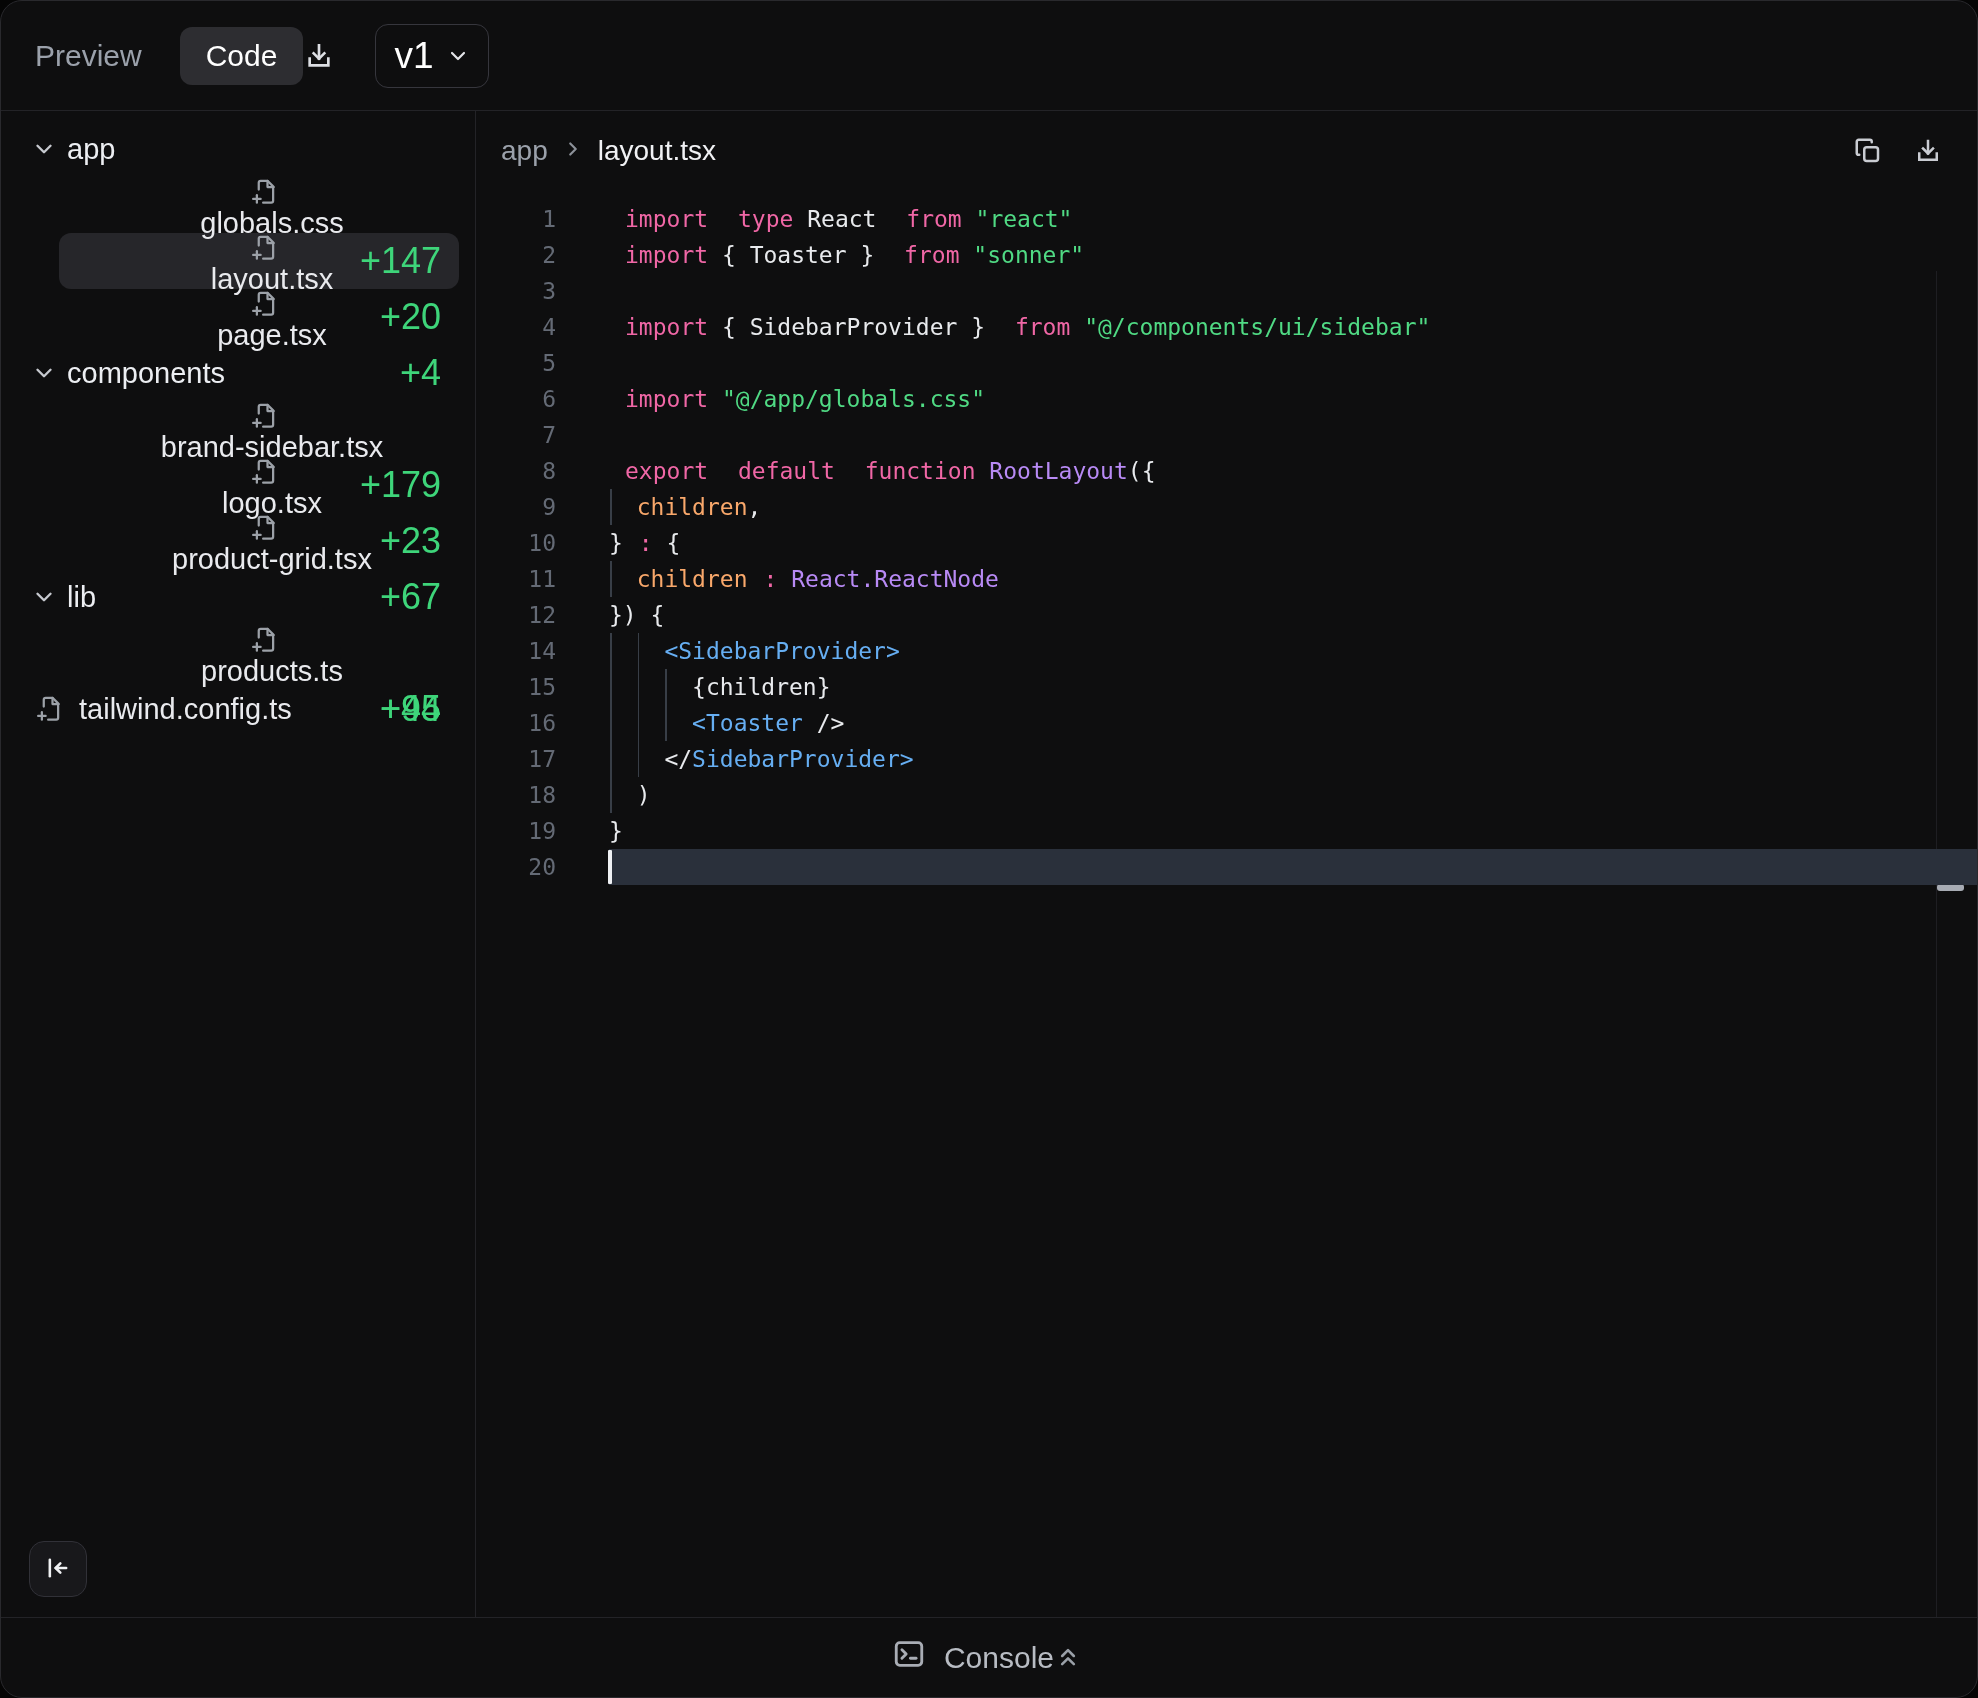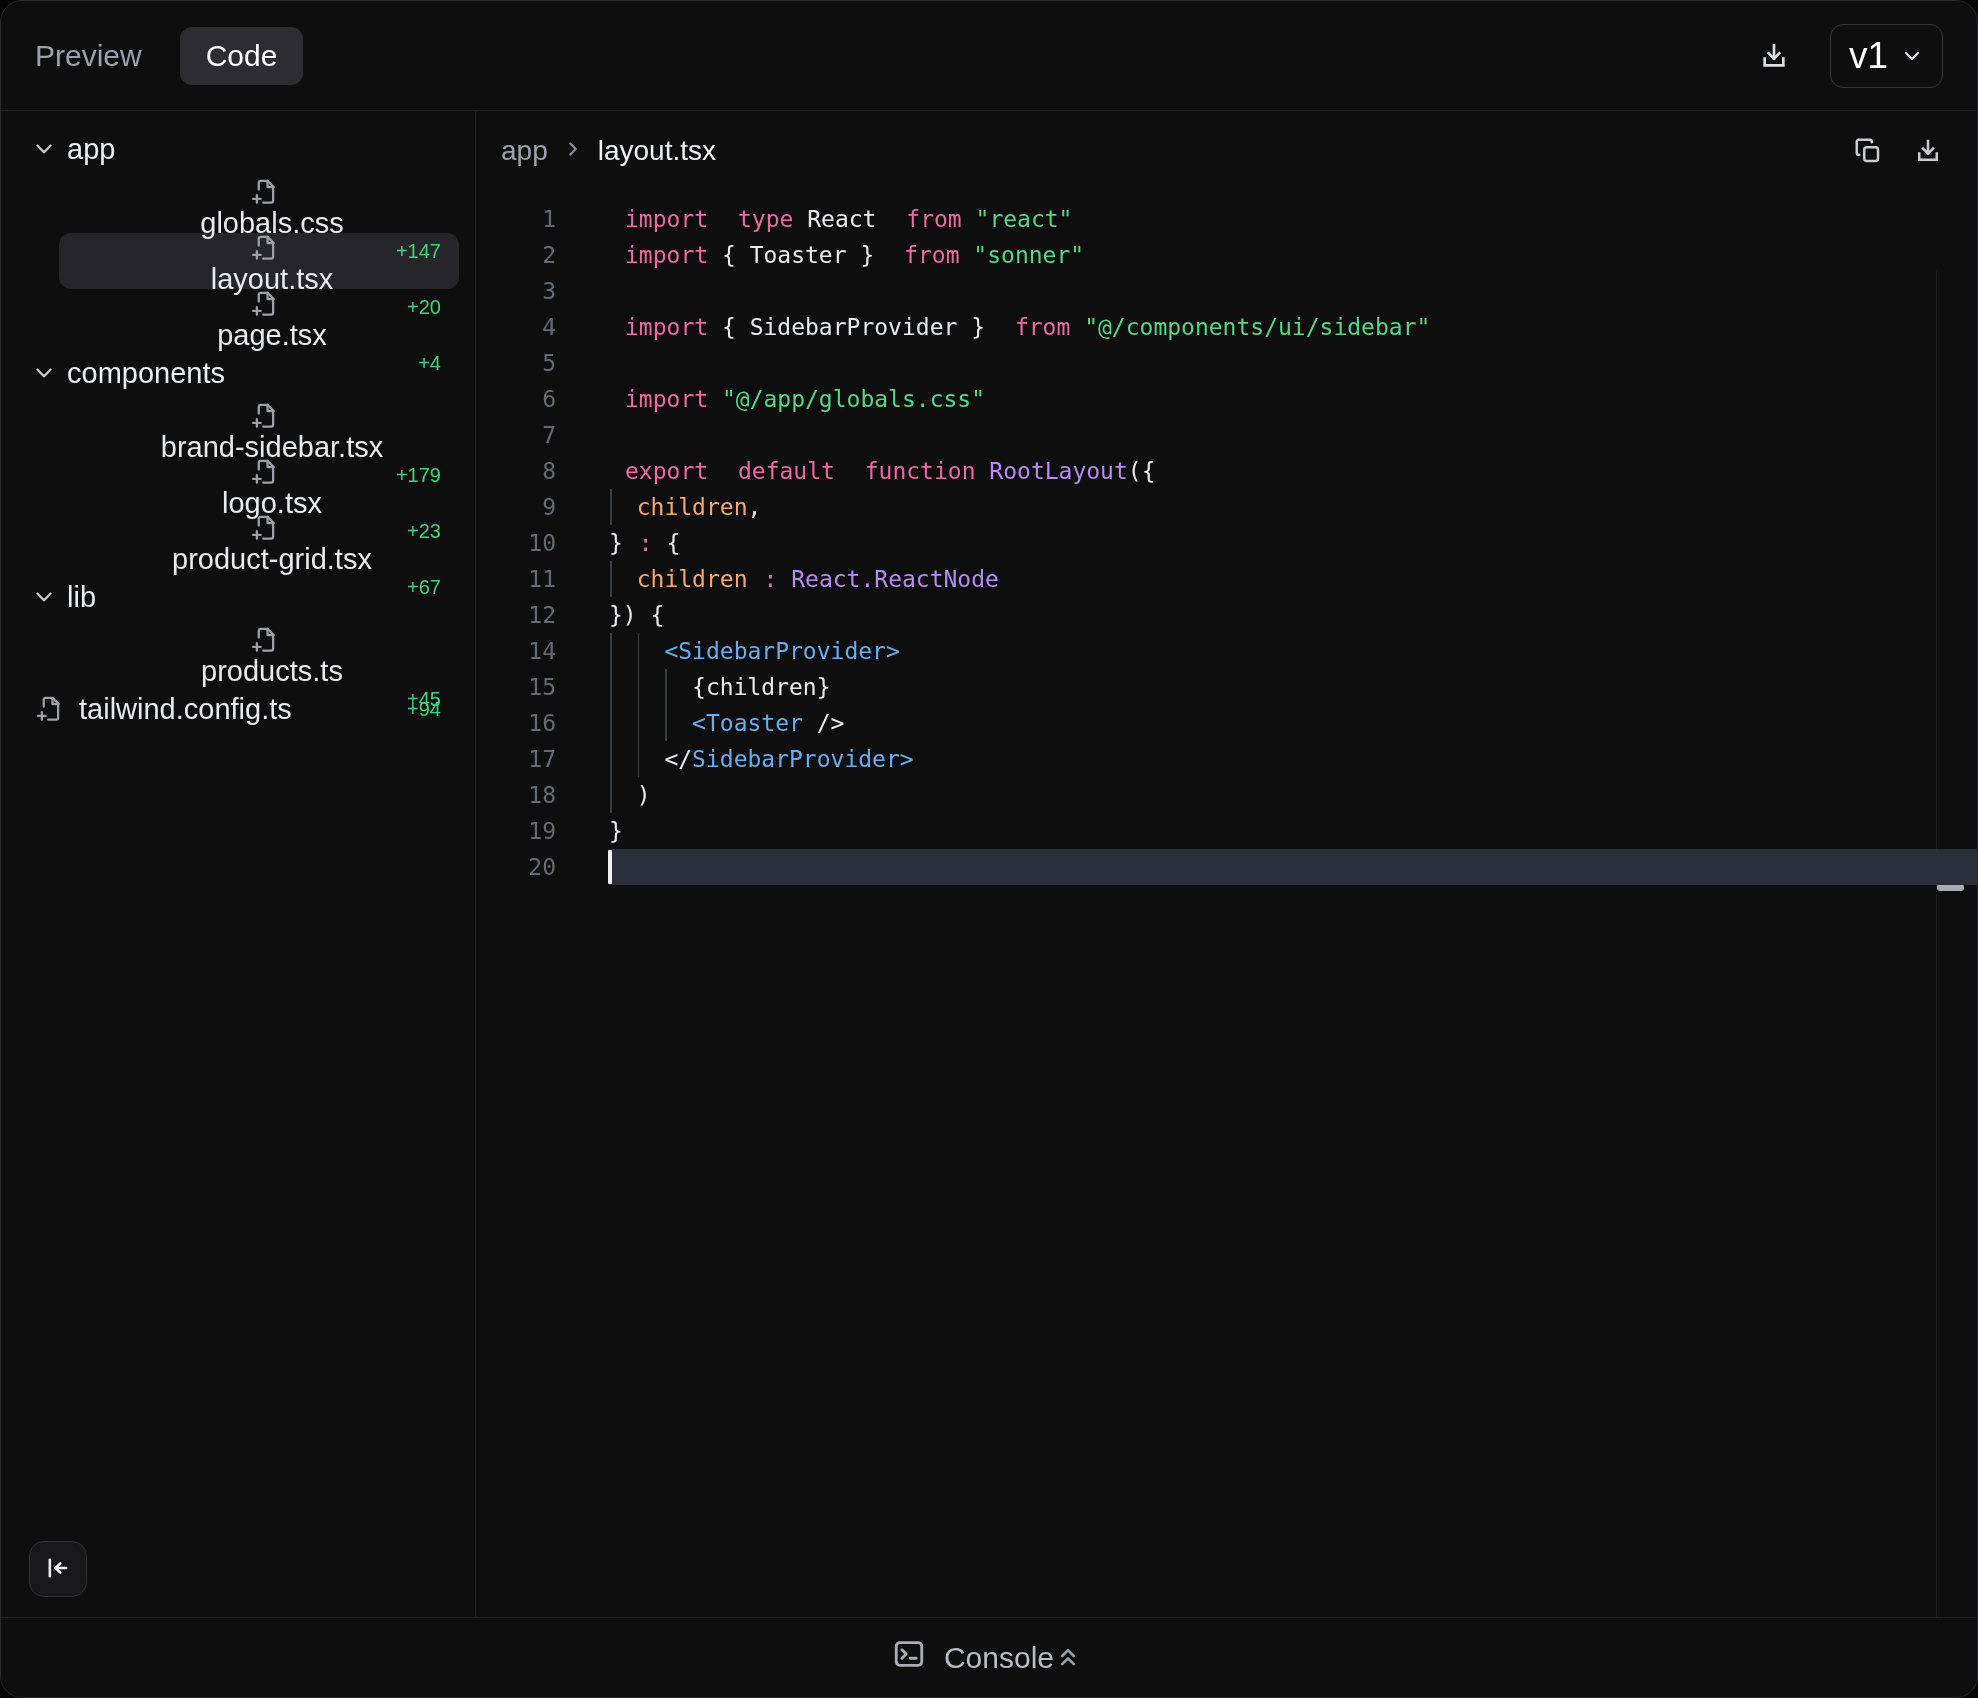--- a/index.html
+++ b/index.html
@@ -8,37 +8,37 @@
     --k:#f067a6; --w:#e8eaed; --s:#50da84; --o:#f9a86b; --p:#b88af5; --b:#66aef2;
     --ln:#646a75; --guide:#383e47; --activebg:#2a303b; --cursor:#eef0f3;
   }
   *{box-sizing:border-box;margin:0;padding:0;}
   html,body{background:#050505;}
   body{width:1978px;height:1698px;font-family:"Liberation Sans",sans-serif;color:var(--text);}
   .window{position:relative;width:1978px;height:1698px;background:var(--bg);
     border:1px solid #29292d;border-radius:22px;overflow:hidden;
     display:flex;flex-direction:column;}
   
-  header{height:110px;flex:none;display:flex;align-items:center;justify-content:space-between;
+  header{height:110px;flex:none;display:flex;align-items:center;
     padding:0 34px;border-bottom:1px solid var(--border);}
   .tabs{display:flex;align-items:center;gap:38px;}
   .tab{background:none;border:none;font-family:inherit;font-size:30px;color:var(--muted);cursor:pointer;}
   .tab.active{background:var(--pillbg);color:#fff;border-radius:12px;padding:12px 26px;font-weight:500;}
   .header-right{display:flex;align-items:center;gap:40px;}
   .iconbtn{background:none;border:none;color:#dcdee3;cursor:pointer;display:flex;align-items:center;justify-content:center;}
   .iconbtn svg{display:block;}
   .verbtn{display:flex;align-items:center;gap:12px;background:none;border:1.5px solid #36363d;
     border-radius:13px;padding:10px 18px;color:#fff;font-family:inherit;font-size:37px;cursor:pointer;}
   .verbtn svg{color:#e3e4e8;}
   
   .main{flex:1;display:flex;min-height:0;}
   aside{width:475px;flex:none;border-right:1px solid var(--border);position:relative;padding-top:10px;}
   .row{height:56px;display:flex;align-items:center;margin-right:16px;border-radius:12px;
     font-size:29px;color:var(--text);cursor:pointer;}
-  .row .diff{margin-left:auto;padding-right:18px;color:var(--green);font-size:20px;}
+  .row .diff{margin-left:auto;padding-right:18px;color:var(--green);font-size:36px;}
   .row.selected{background:var(--rowsel);}
   .row .glyph{flex:none;display:flex;color:#9ca1a8;}
   .row .lbl{margin-left:14px;white-space:nowrap;}
   .row.folder{margin-left:30px;}
   .row.folder .lbl{margin-left:10px;color:#eceef2;}
   .row.depth1{margin-left:58px;padding-left:12px;flex-direction:column;}
   .row.depth0f{margin-left:22px;padding-left:12px;}
   .collapse{position:absolute;left:28px;bottom:20px;width:58px;height:56px;border-radius:15px;
     background:#18181b;border:1.5px solid #313138;color:#f0f1f4;cursor:pointer;
     display:flex;align-items:center;justify-content:center;}

